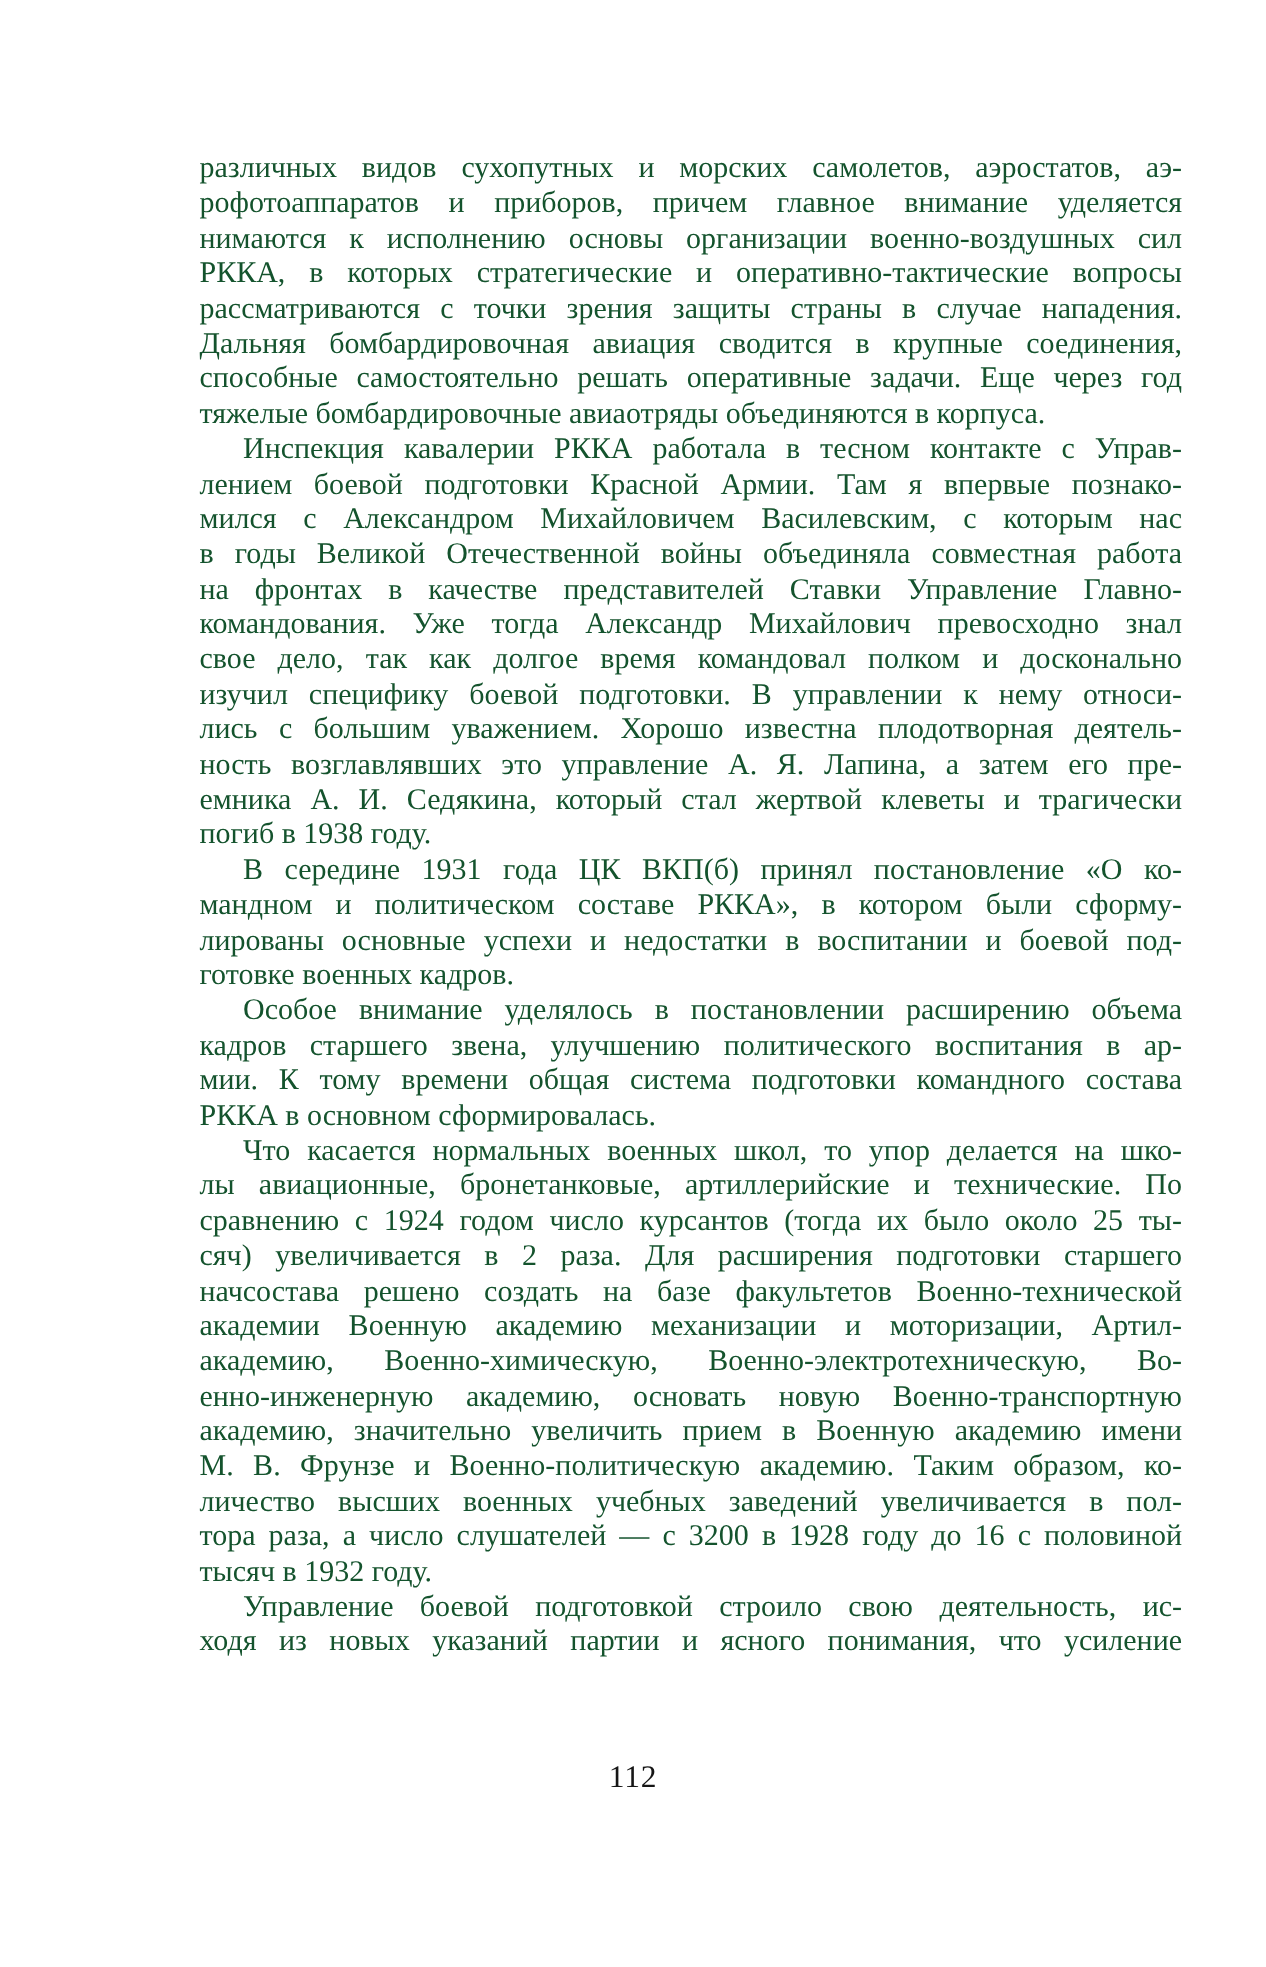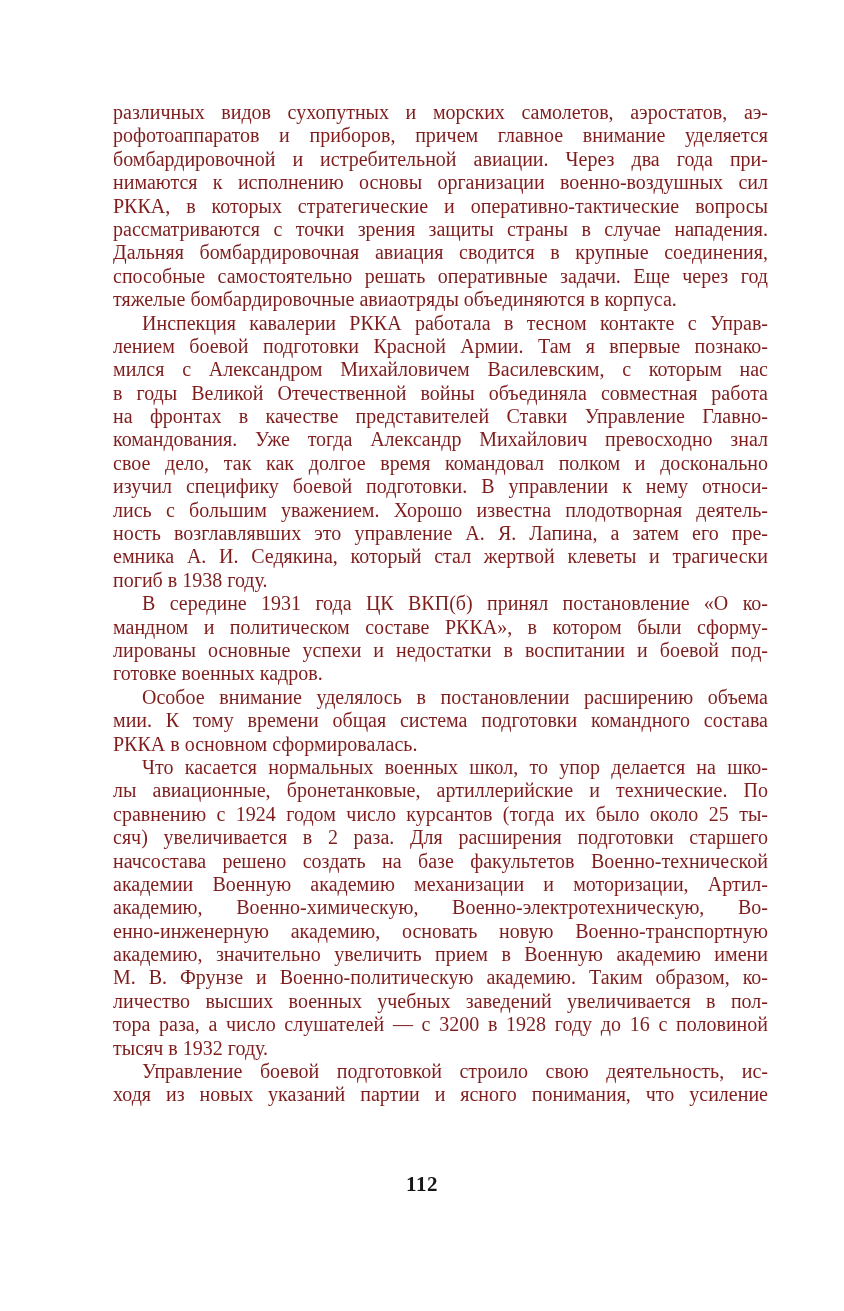--- a/index.html
+++ b/index.html
@@ -37,31 +37,30 @@
     text-align-last: left;
   }
   .page-number {
     position: absolute;
     top: 1172px;
     left: 0;
     width: 844px;
     text-align: center;
     color: #161616;
     font-size: 21px;
-    font-weight: bold;
+    font-weight: normal;
     letter-spacing: 0.5px;
   }
 </style>
 </head>
 <body style="background: rgb(255, 255, 255);">
 
-<div class="text-block" style="color: #7f1d1d;">
+<div class="text-block" style="color: #14532d; margin-left: 20px;">
     <div class="line">различных видов сухопутных и морских самолетов, аэростатов, аэ-</div>
     <div class="line">рофотоаппаратов и приборов, причем главное внимание уделяется</div>
-    <div class="line">бомбардировочной и истребительной авиации. Через два года при-</div>
     <div class="line">нимаются к исполнению основы организации военно-воздушных сил</div>
     <div class="line">РККА, в которых стратегические и оперативно-тактические вопросы</div>
     <div class="line">рассматриваются с точки зрения защиты страны в случае нападения.</div>
     <div class="line">Дальняя бомбардировочная авиация сводится в крупные соединения,</div>
     <div class="line">способные самостоятельно решать оперативные задачи. Еще через год</div>
     <div class="line para-end">тяжелые бомбардировочные авиаотряды объединяются в корпуса.</div>
     <div class="line indent">Инспекция кавалерии РККА работала в тесном контакте с Управ-</div>
     <div class="line">лением боевой подготовки Красной Армии. Там я впервые познако-</div>
     <div class="line">мился с Александром Михайловичем Василевским, с которым нас</div>
     <div class="line">в годы Великой Отечественной войны объединяла совместная работа</div>
@@ -71,20 +70,21 @@
     <div class="line">изучил специфику боевой подготовки. В управлении к нему относи-</div>
     <div class="line">лись с большим уважением. Хорошо известна плодотворная деятель-</div>
     <div class="line">ность возглавлявших это управление А. Я. Лапина, а затем его пре-</div>
     <div class="line">емника А. И. Седякина, который стал жертвой клеветы и трагически</div>
     <div class="line para-end">погиб в 1938 году.</div>
     <div class="line indent">В середине 1931 года ЦК ВКП(б) принял постановление «О ко-</div>
     <div class="line">мандном и политическом составе РККА», в котором были сформу-</div>
     <div class="line">лированы основные успехи и недостатки в воспитании и боевой под-</div>
     <div class="line para-end">готовке военных кадров.</div>
     <div class="line indent">Особое внимание уделялось в постановлении расширению объема</div>
+    <div class="line">кадров старшего звена, улучшению политического воспитания в ар-</div>
     <div class="line">мии. К тому времени общая система подготовки командного состава</div>
     <div class="line para-end">РККА в основном сформировалась.</div>
     <div class="line indent">Что касается нормальных военных школ, то упор делается на шко-</div>
     <div class="line">лы авиационные, бронетанковые, артиллерийские и технические. По</div>
     <div class="line">сравнению с 1924 годом число курсантов (тогда их было около 25 ты-</div>
     <div class="line">сяч) увеличивается в 2 раза. Для расширения подготовки старшего</div>
     <div class="line">начсостава решено создать на базе факультетов Военно-технической</div>
     <div class="line">академии Военную академию механизации и моторизации, Артил-</div>
     <div class="line">академию, Военно-химическую, Военно-электротехническую, Во-</div>
     <div class="line">енно-инженерную академию, основать новую Военно-транспортную</div>

